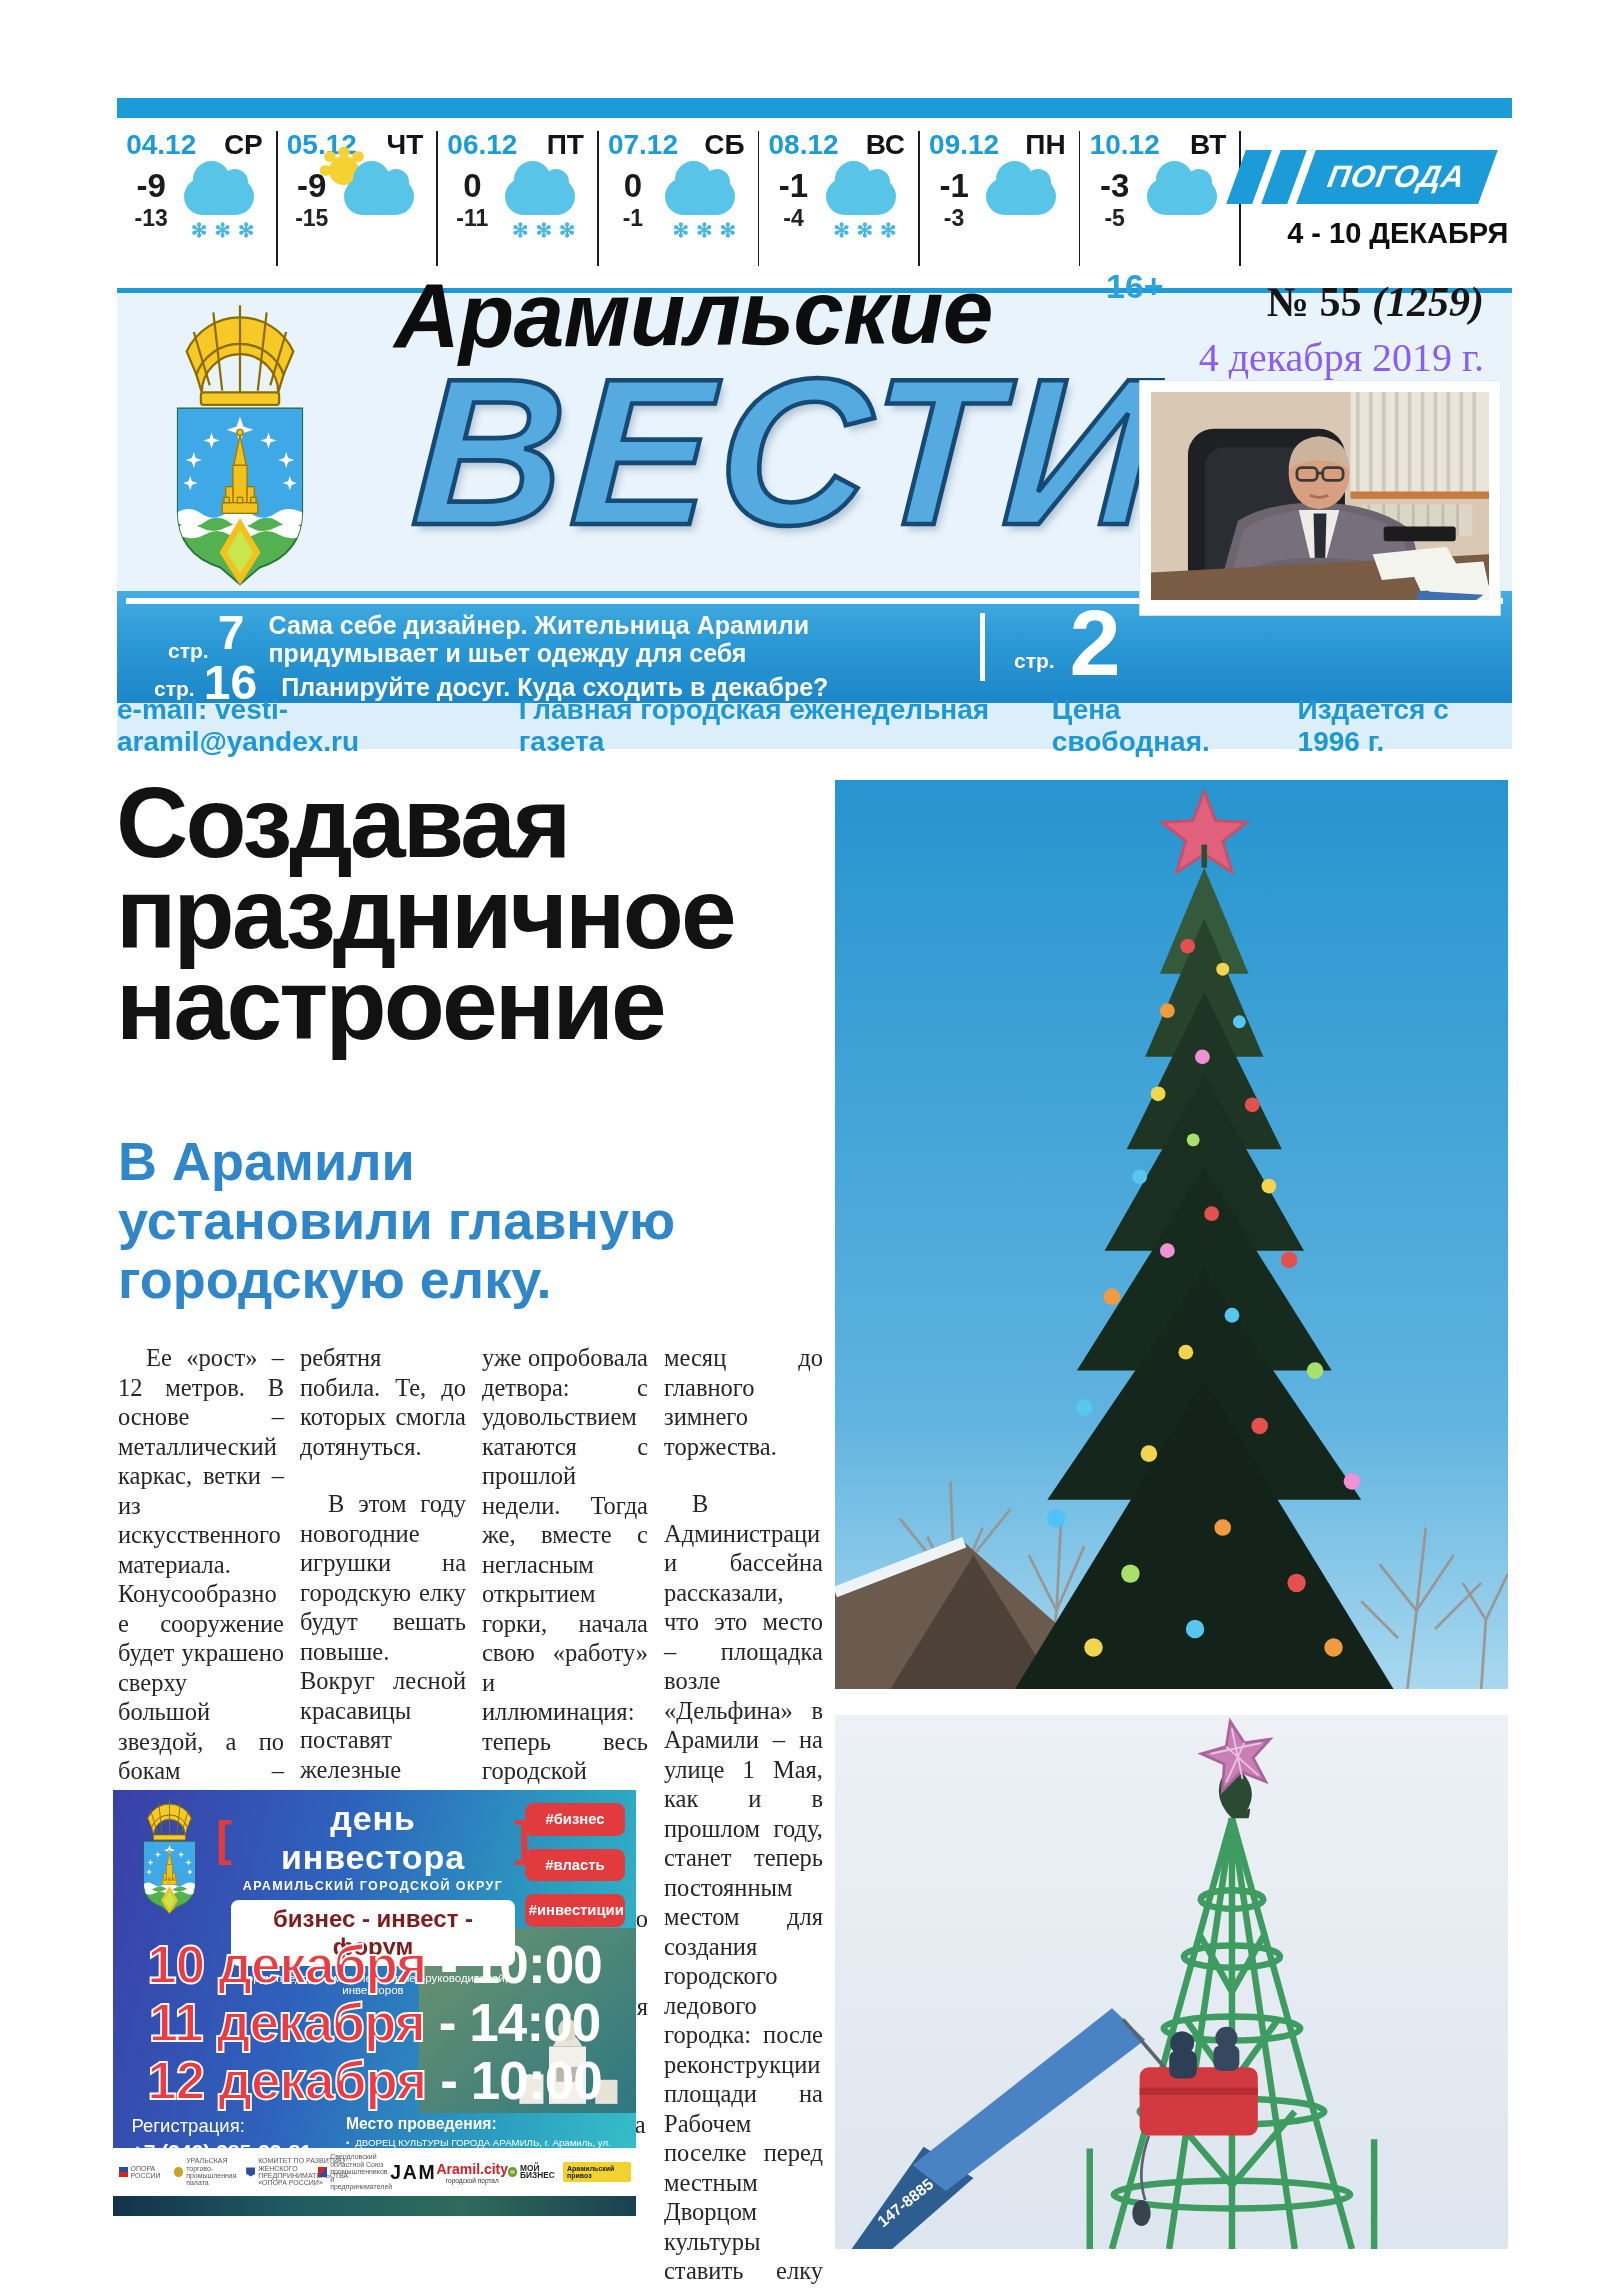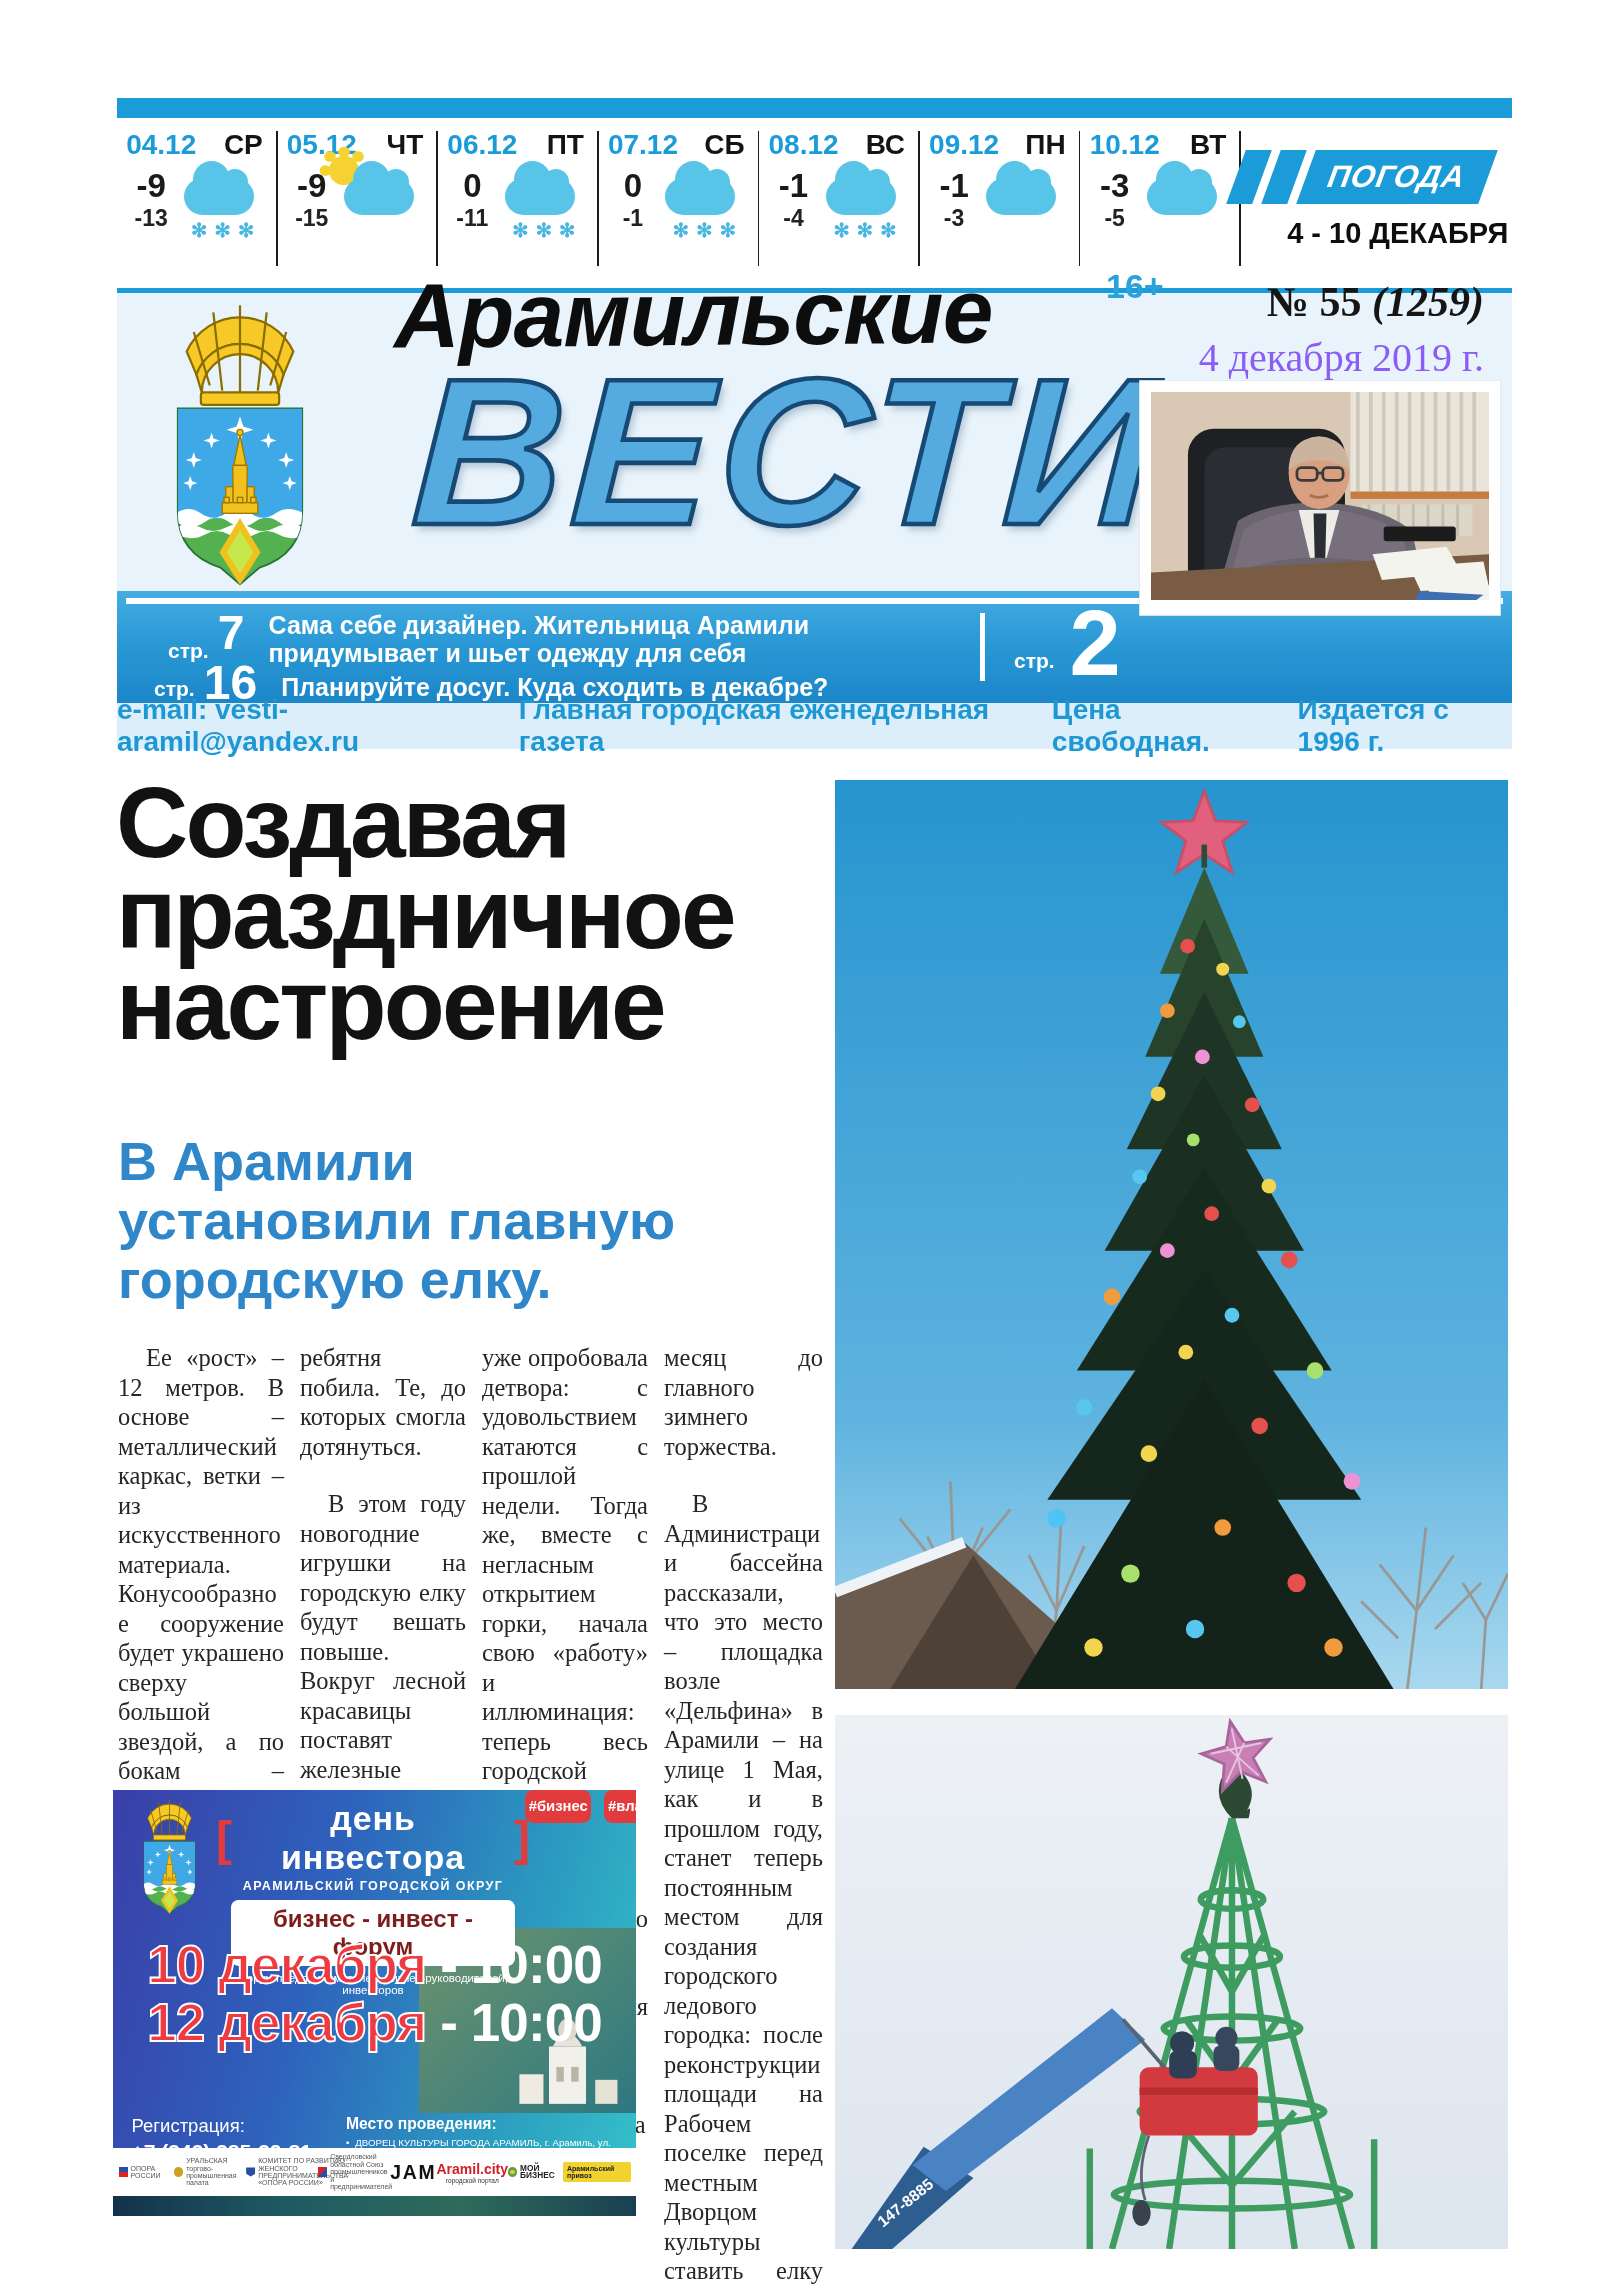--- a/index.html
+++ b/index.html
@@ -103,21 +103,21 @@
   .ad-city svg { position:absolute; right:13px; bottom:9.2px; width:111px; height:102px; }
   .ad-coat { position:absolute; left:14.8px; top:7.4px; width:83px; height:118px; }
   .ad-head { position:absolute; left:103px; top:9.2px; width:314px; text-align:center; }
   .ad-title-row { display:flex; justify-content:center; align-items:center; gap:5.5px; }
   .ad-br { color:#E23B3E; font-size:48px; font-weight:bold; line-height:37px; }
   .ad-title { color:#fff; font-size:34px; font-weight:bold; letter-spacing:0.9px; }
   .ad-sub { margin-top:1.8px; color:#fff; font-size:12.5px; font-weight:bold; letter-spacing:1.4px; }
   .ad-band { margin:7.4px auto 0; width:284px; background:#fff; border-radius:7.4px; padding:4.6px 7.4px;
              color:#7f1d1d; font-size:24px; font-weight:bold; }
   .ad-note { margin-top:6.5px; color:#fff; font-size:11.5px; }
-  .ad-tags { position:absolute; right:11px; top:0; width:100px; display:flex; flex-direction:row; gap:13px; }
+  .ad-tags { position:absolute; right:11px; top:13px; width:100px; display:flex; flex-direction:column; gap:13px; }
   .ad-tag { background:#E23B3E; border-radius:8.3px; color:#fff; font-size:14.8px; font-weight:bold;
             text-align:center; padding:8.3px 3.7px; }
   .ad-dates { position:absolute; left:0; top:146px; width:100%; text-align:center; z-index:2; }
   .ad-dates .row { font-size:53px; font-weight:bold; line-height:58px; letter-spacing:-0.9px; }
   .ad-dates .d { color:#EE3B41; -webkit-text-stroke:1.8px #fff; }
   .ad-dates .t { color:#fff; }
   .ad-reg { position:absolute; left:18.5px; top:325px; color:#fff; z-index:2; }
   .ad-reg .lbl { font-size:18.5px; margin-bottom:1.8px; }
   .ad-reg .ph { font-size:21px; font-weight:bold; line-height:26px; }
   .ad-reg .ext { font-size:12px; font-weight:normal; }
@@ -580,20 +580,21 @@
       <div class="ad-band">бизнес - инвест - форум</div>
       <div class="ad-note">Форум предпринимателей, бизнес-руководителей, инвесторов</div>
     </div>
     <div class="ad-tags">
       <div class="ad-tag">#бизнес</div>
       <div class="ad-tag">#власть</div>
       <div class="ad-tag">#инвестиции</div>
     </div>
     <div class="ad-dates">
       <div class="row"><span class="d">10 декабря</span><span class="t"> - 10:00</span></div>
+      <div class="row"><span class="d">11 декабря</span><span class="t"> - 14:00</span></div>
       <div class="row"><span class="d">12 декабря</span><span class="t"> - 10:00</span></div>
     </div>
     <div class="ad-reg">
       <div class="lbl">Регистрация:</div>
       <div class="ph"><span>+7 (343) 385-32-81</span> <span class="ext">(доб.1040)</span></div>
       <div class="ph">+7 (906) 815-48-58</div>
     </div>
     <div class="ad-venue">
       <div class="lbl">Место проведения:</div>
       <div class="v">ДВОРЕЦ КУЛЬТУРЫ ГОРОДА АРАМИЛЬ, г. Арамиль, ул. Рабочая, 120А</div>

